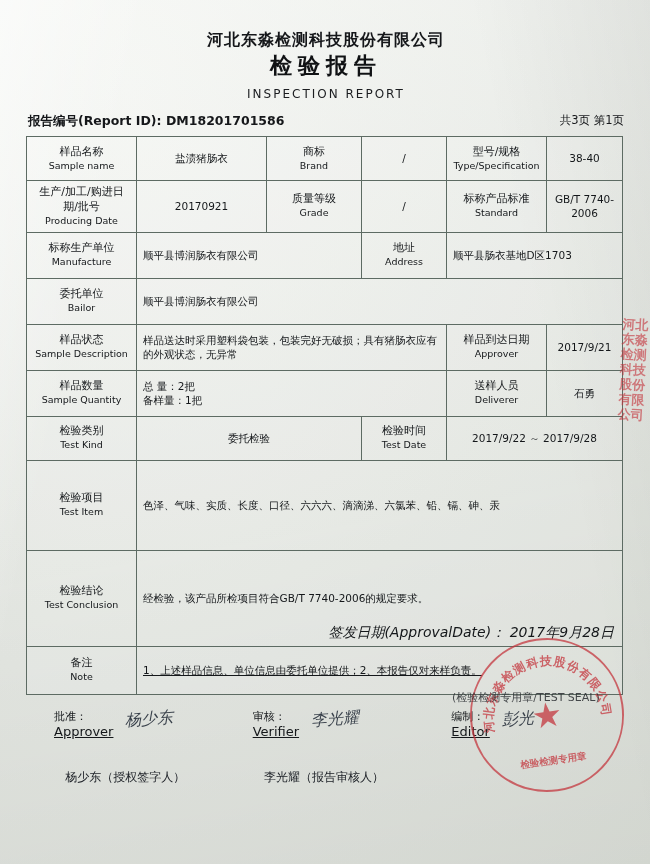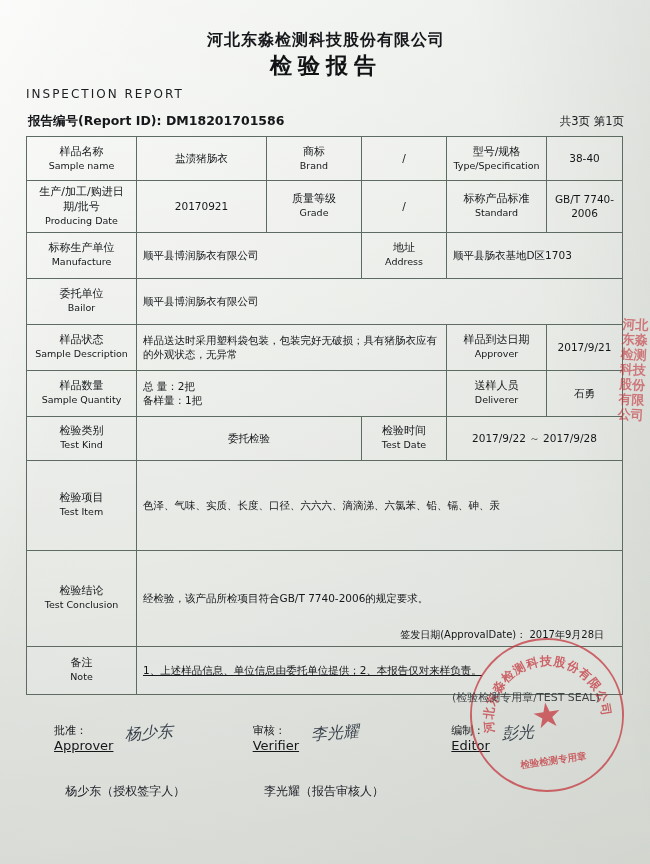--- a/index.html
+++ b/index.html
@@ -38,31 +38,31 @@
     margin-top:8px;
   }
   .title-cn{
     text-align:center;
     font-size:22px;
     font-weight:bold;
     letter-spacing:6px;
     color:#101214;
   }
   .title-en{
-    text-align:left;
+    text-align:center;
     font-size:12px;
     letter-spacing:2px;
     margin-top:6px;
     color:#1b1d20;
   }
   .reportline{
     margin-top:12px;
     display:flex;
     justify-content:space-between;
-    align-items:center;
+    align-items:flex-start;
     font-size:12.5px;
     color:#15171a;
     padding:0 2px;
   }
   .reportline .left{font-weight:bold;}
   .reportline .right{font-size:11.5px;}
   table.main{
     margin-top:6px;
     border-collapse:collapse;
     width:596px;
@@ -87,28 +87,29 @@
   .lft{text-align:left;}
   .h-reg{height:44px;}
   .h-med{height:46px;}
   .h-tall{height:58px;}
   .h-xtall{height:64px;}
   .limit-cell{vertical-align:top;}
   .item-cell{vertical-align:top;}
   .concl-cell{vertical-align:top;position:relative;}
   .approval{
     position:absolute;
-    right:18px;bottom:4px;
-    font-size:10px;
+    right:8px;bottom:4px;
+    font-size:14px;
     color:#14171a;
     white-space:nowrap;
+    font-style:italic;
   }
   .note-cell{font-size:10.5px;text-decoration:underline;}
   .sign-row{
-    margin-top:18px;
+    margin-top:4px;
     display:flex;
     width:596px;
     font-size:10.5px;
     color:#14171a;
     padding-top:10px;
   }
   .sign-cell{
     flex:1;
     display:flex;
     align-items:flex-start;

